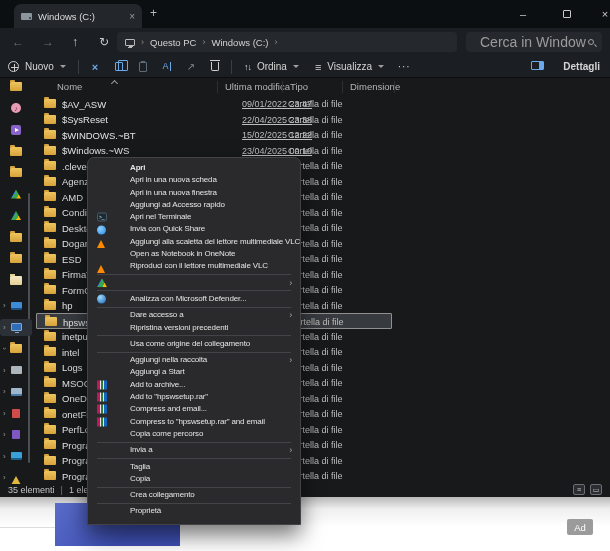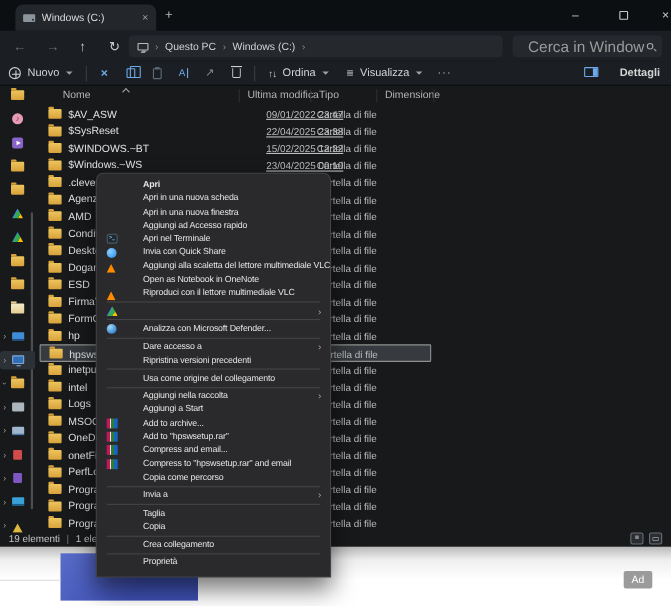--- a/index.html
+++ b/index.html
@@ -455,21 +455,21 @@
       </div>
       <div class="row" style="top: 372px;">
         <span class="folder-icon fico"></span>
         <span class="name">ProgramData</span>
         <span class="date"></span>
         <span class="type">Cartella di file</span>
       </div>
     </div>
 
   <div class="statusbar">
-    <span class="txt"><span>19 elementi</span><span class="sb-divider">|</span><span>1 elemento selezionato</span></span>
+    <span class="txt"><span>35 elementi</span><span class="sb-divider">|</span><span>1 elemento selezionato</span></span>
     <div class="view-toggles">
       <span class="vt">≡</span>
       <span class="vt">▭</span>
     </div>
   </div>
 
   <div class="pagebg">
     <div class="blue-block"></div>
     <div class="pg-line"></div>
     <div class="ad-badge">Ad</div>

